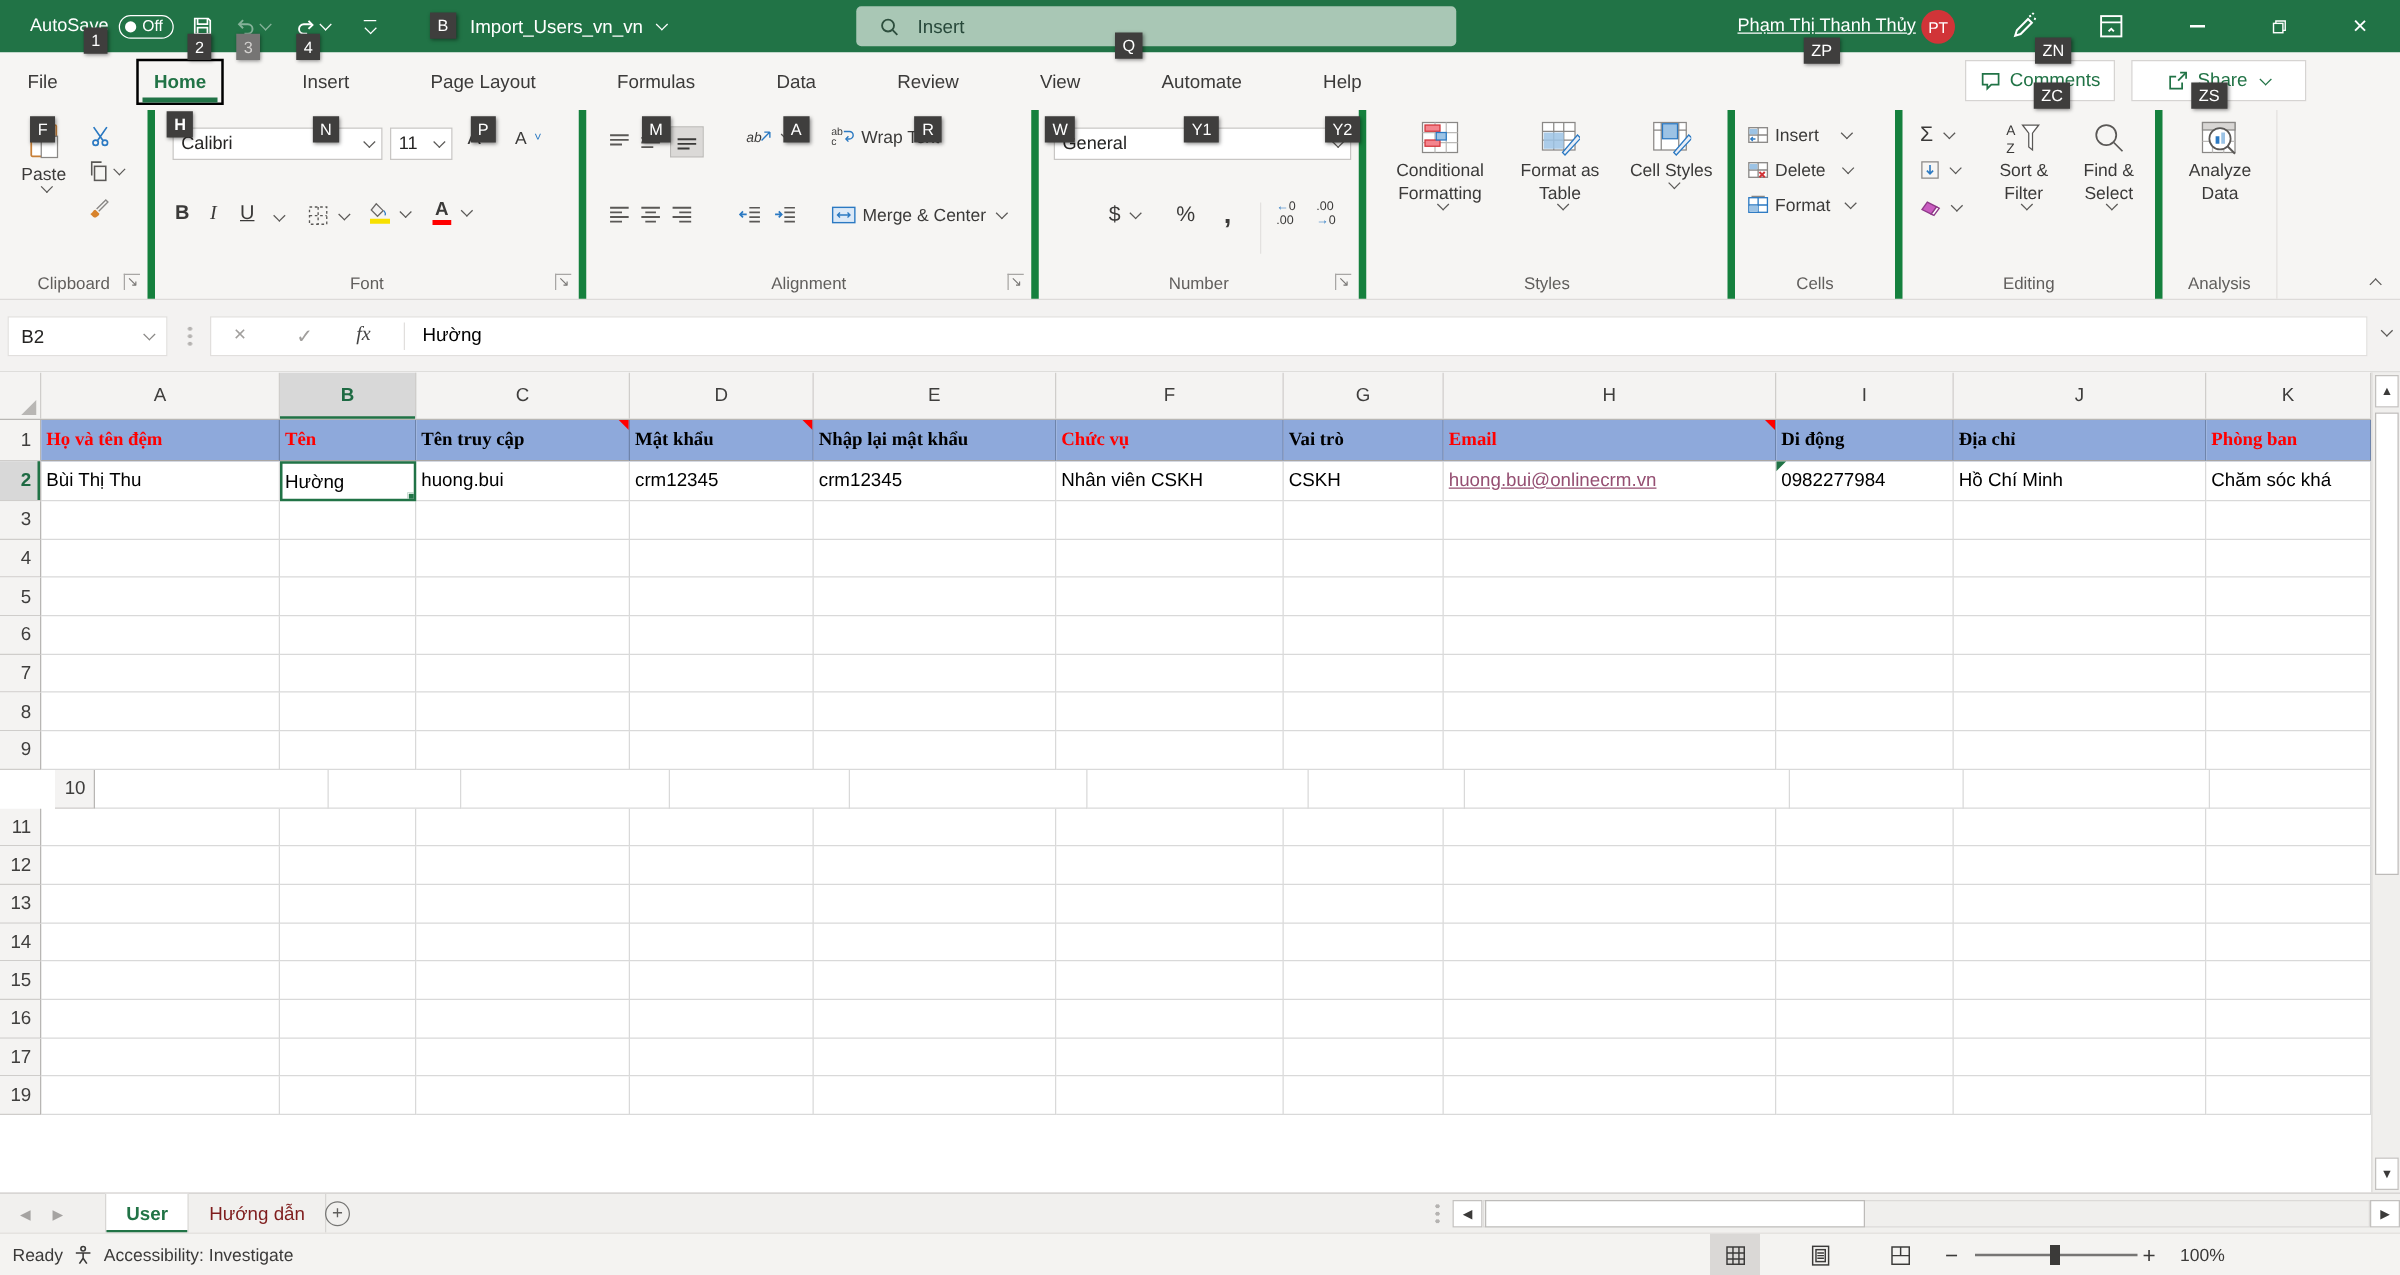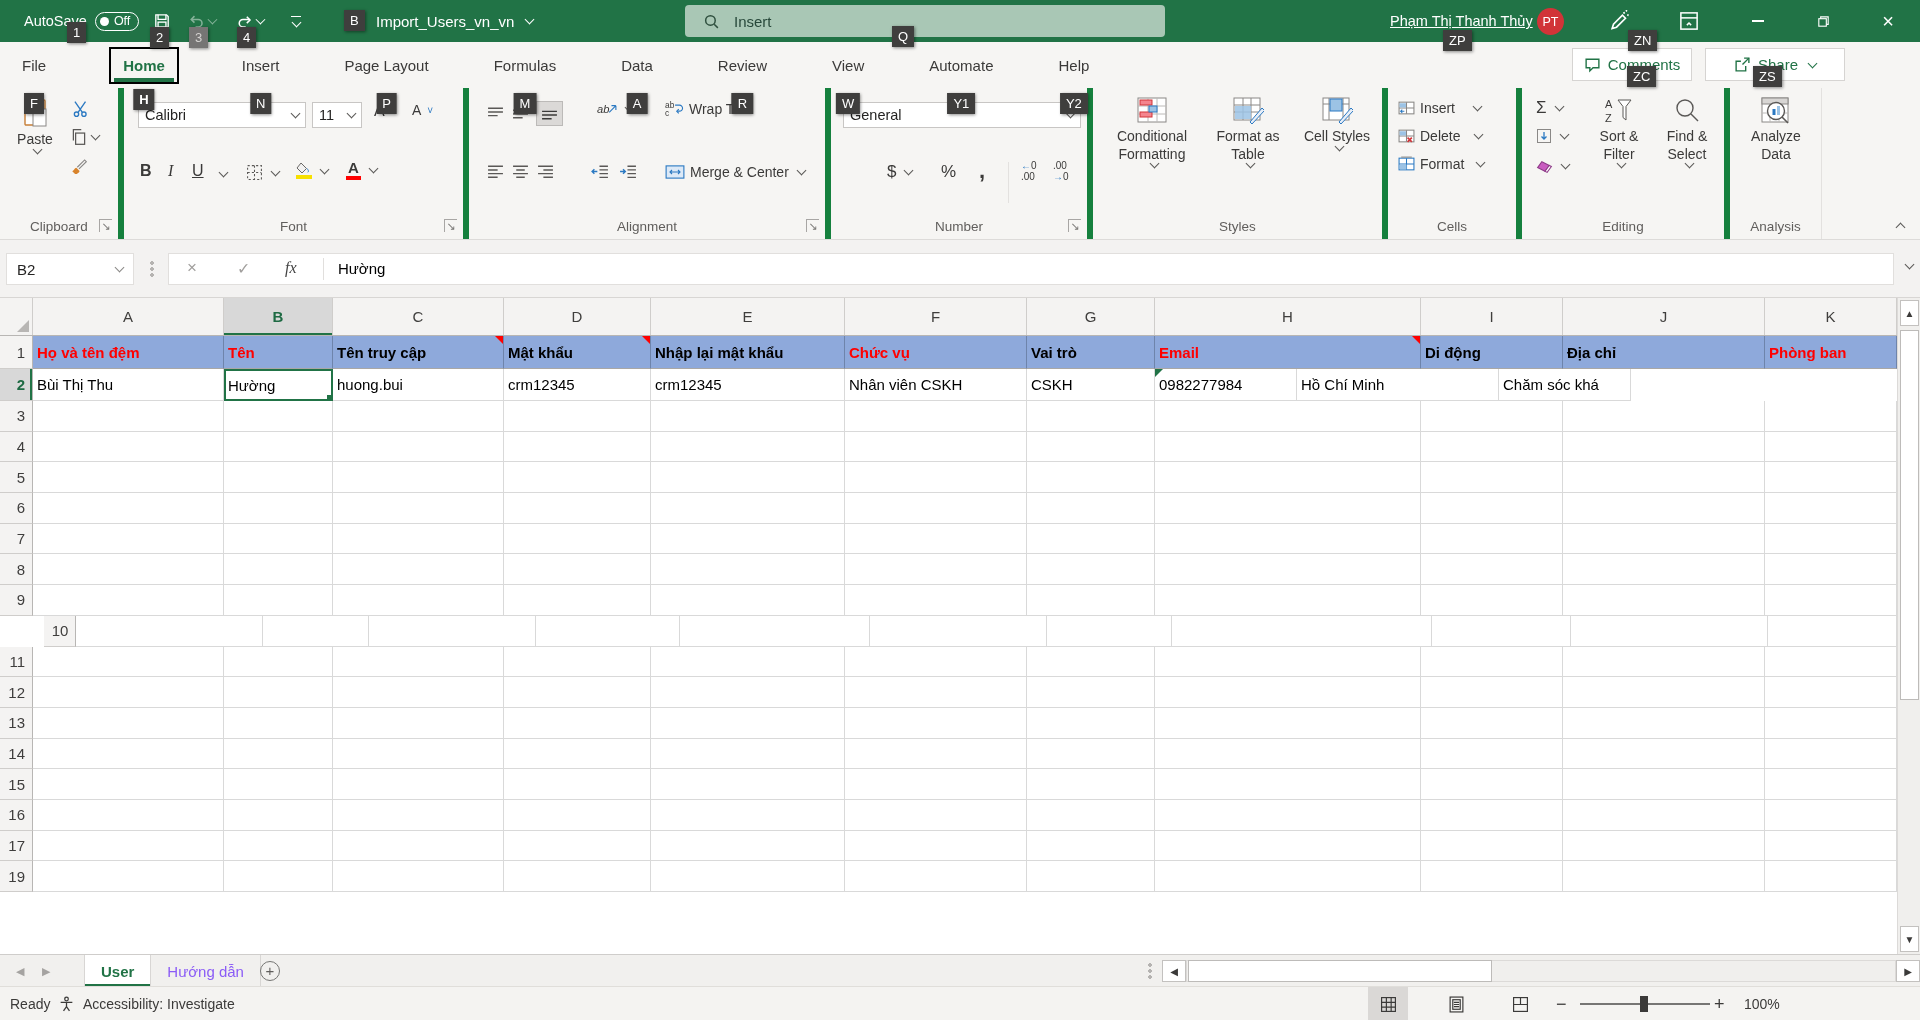--- a/index.html
+++ b/index.html
@@ -75,37 +75,37 @@
   .gridwrap{position:absolute;left:0;top:298px;width:1897px;height:656px;overflow:hidden;background:#fff;}
   .colheads{display:flex;height:38px;background:#f4f3f2;border-bottom:1px solid #b8b6b4;}
   .corner{position:relative;width:33px;border-right:1px solid #cfcdcb;}
   .corner::after{content:"";position:absolute;right:3px;bottom:3px;border-left:12px solid transparent;border-bottom:12px solid #b8b6b4;}
   .colhead{display:flex;align-items:center;justify-content:center;font-size:15px;color:#3f3e3d;border-right:1px solid #cfcdcb;}
   .colhead.sel{background:#d8d8d8;color:#1e6a43;box-shadow:inset 0 -2px 0 #217346;font-weight:600;}
   .grow{display:flex;}
   .rowhead{width:33px;display:flex;align-items:center;justify-content:flex-end;padding-right:7px;font-size:15px;color:#3f3e3d;background:#f4f3f2;border-right:1px solid #b8b6b4;border-bottom:1px solid #cfcdcb;}
   .rowhead.sel{background:#d8d8d8;color:#1e6a43;box-shadow:inset -2px 0 0 #217346;font-weight:600;}
   .cell{position:relative;border-right:1px solid #d9d9d9;border-bottom:1px solid #d9d9d9;font-size:15px;display:flex;align-items:center;padding:0 4px;white-space:nowrap;overflow:hidden;color:#000;}
-  .cell.h1{background:#8EA9DB;font-weight:700;border-right:1px solid rgba(0,0,0,.22);border-bottom:1px solid #a9a7a5;}
+  .cell.h1{background:#8EA9DB;font-weight:700;border-right:1px solid rgba(0,0,0,.22);border-bottom:1px solid #a9a7a5;font-family:Liberation Serif, serif;}
   .cell .cmt{position:absolute;right:0;top:0;width:0;height:0;border-left:8px solid transparent;border-top:8px solid #f00;}
   .cell .err{position:absolute;left:0;top:0;width:0;height:0;border-right:8px solid transparent;border-top:8px solid #217346;}
   .cell.selcell{border:2px solid #217346;z-index:5;padding:0 2px;}
   .cell .handle{position:absolute;right:-2px;bottom:-2px;width:7px;height:7px;background:#217346;border:1px solid #fff;}
   .cell .link{color:#954F72;text-decoration:underline;}
 
   
   .vscroll{position:absolute;left:1897px;top:298px;width:23px;height:656px;background:#f0efed;border-left:1px solid #dcdad8;}
   .vs-btn{position:absolute;left:2px;width:19px;height:26px;background:#fff;border:1px solid #c3c1bf;color:#3b3a39;font-size:10px;display:flex;align-items:center;justify-content:center;}
   .vs-thumb{position:absolute;left:2px;top:32px;width:19px;height:370px;background:#fff;border:1px solid #bdbbb9;}
 
   
   .sheetbar{position:absolute;left:0;top:954px;width:1920px;height:32px;background:#f1f0ee;border-top:1px solid #cfcdcb;}
   .snav{position:absolute;top:0;height:32px;display:flex;align-items:center;color:#a5a3a1;font-size:11px;}
   .stabs{position:absolute;left:84px;top:0;height:32px;display:flex;align-items:stretch;}
-  .stab{display:flex;align-items:center;padding:0 16px;font-size:15px;color:#8b5cf6;border-right:1px solid #d8d6d4;}
+  .stab{display:flex;align-items:center;padding:0 16px;font-size:15px;color:#7f1d1d;border-right:1px solid #d8d6d4;}
   .stab.active{background:#fff;color:#217346;font-weight:700;box-shadow:inset 0 -3px 0 #217346;border-left:1px solid #d8d6d4;}
   .newsheet{position:absolute;left:260px;top:6px;width:20px;height:20px;border:1px solid #767674;border-radius:50%;color:#605e5c;font-size:15px;line-height:17px;text-align:center;}
   .sgrip{position:absolute;left:1148px;top:7px;width:4px;height:18px;background:radial-gradient(circle,#b5b3b1 1.6px,transparent 1.8px);background-size:4px 6px;}
   .hs-btn{position:absolute;top:5px;width:24px;height:22px;background:#fff;border:1px solid #c3c1bf;color:#3b3a39;font-size:10px;display:flex;align-items:center;justify-content:center;}
   .hs-track{position:absolute;left:1186px;top:5px;width:710px;height:22px;background:#f0efed;border:1px solid #dcdad8;}
   .hs-thumb{position:absolute;left:1188px;top:5px;width:304px;height:22px;background:#fff;border:1px solid #bdbbb9;}
 
   
   .statusbar{position:absolute;left:0;top:986px;width:1920px;height:34px;background:#f4f3f1;border-top:1px solid #e0deda;font-size:14px;color:#3b3a39;}
   .sb-item{position:absolute;top:0;height:34px;display:flex;align-items:center;gap:8px;}
@@ -630,20 +630,23 @@
         </div>
         <div class="cell" style="width: 194px;">
           <span>crm12345</span>
         </div>
         <div class="cell" style="width: 182px;">
           <span>Nhân viên CSKH</span>
         </div>
         <div class="cell" style="width: 128px;">
           <span>CSKH</span>
         </div>
+        <div class="cell" style="width: 266px;">
+          <span class="link">huong.bui@onlinecrm.vn</span>
+        </div>
         <div class="cell" style="width: 142px;">
           <span>0982277984</span>
           <div class="err"></div>
         </div>
         <div class="cell" style="width: 202px;">
           <span>Hồ Chí Minh</span>
         </div>
         <div class="cell" style="width: 132px;">
           <span>Chăm sóc khá</span>
         </div>

